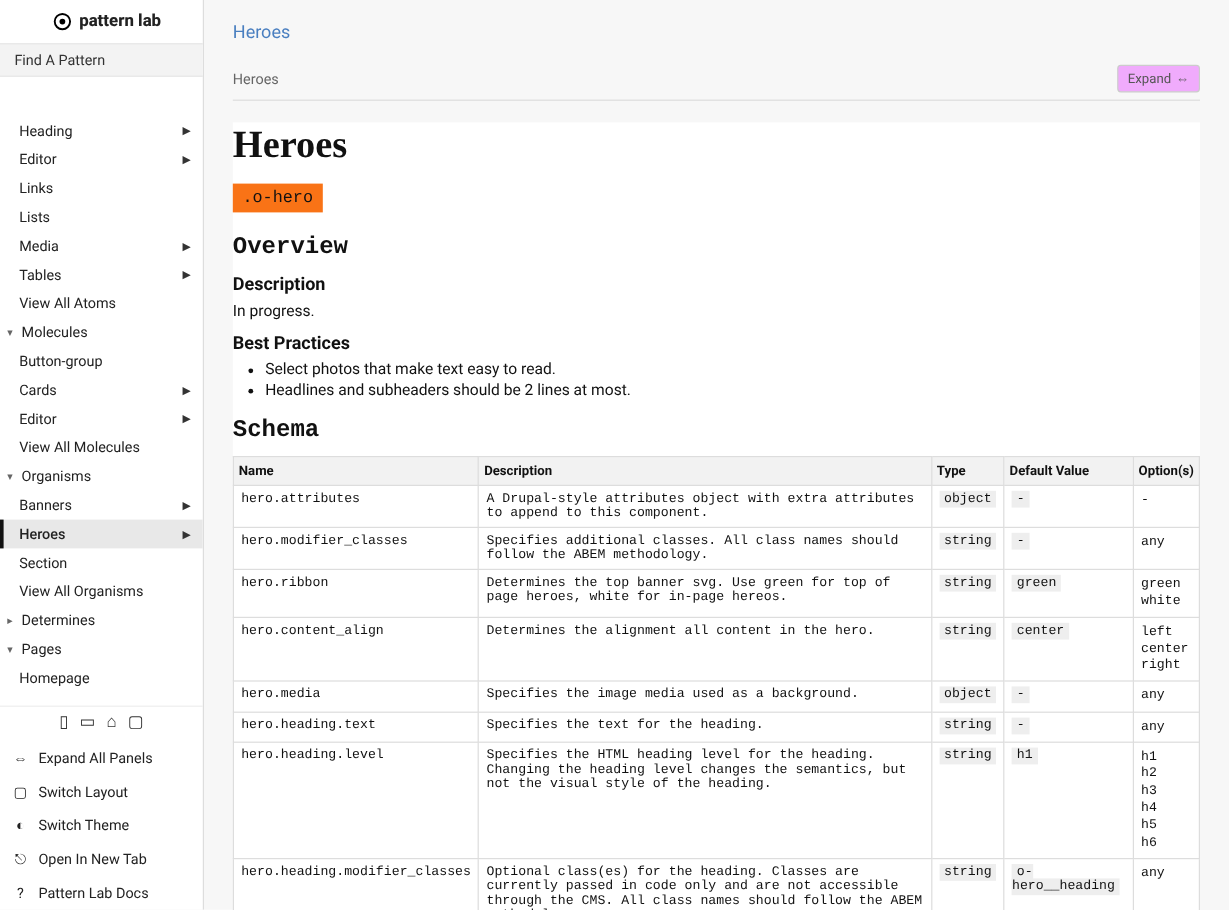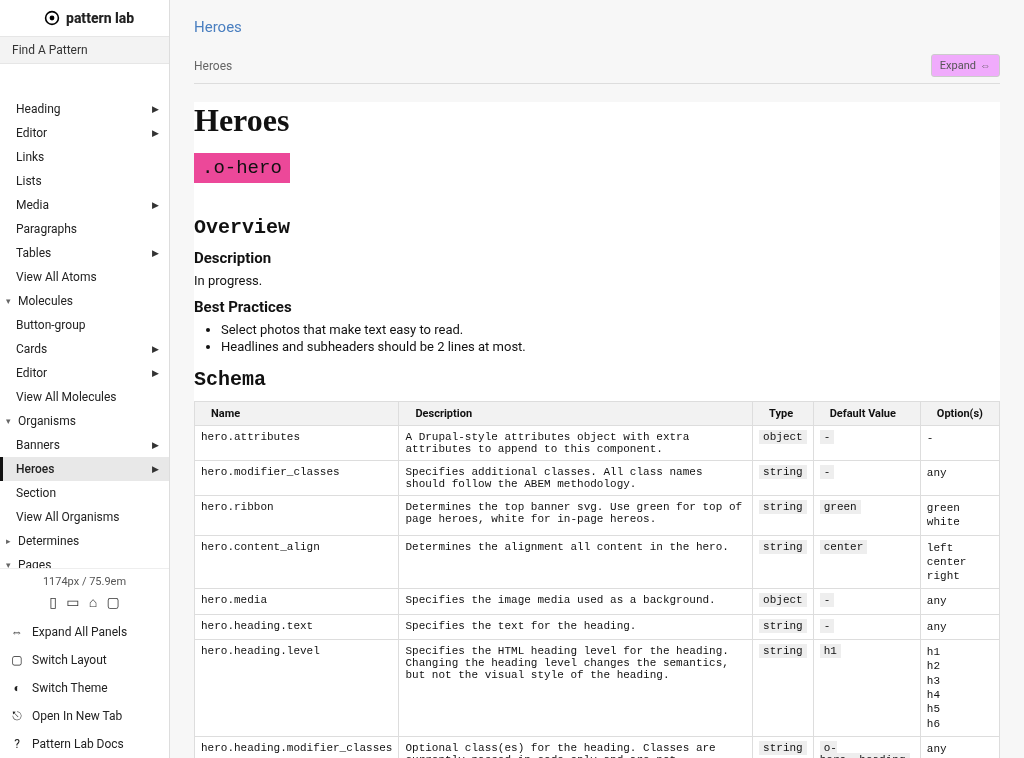--- a/index.html
+++ b/index.html
@@ -27,28 +27,28 @@
 .content-scroll { flex:1; overflow-y:auto; padding: 18px 24px 24px 24px; }
 .content-scroll::-webkit-scrollbar{width:8px;}
 .content-scroll::-webkit-scrollbar-thumb{background:#bbb;border-radius:4px;}
 .content-scroll::-webkit-scrollbar-track{background:#eee;}
 .page-title-small { color:#4a7fc0; font-size:15px; margin-bottom:18px; font-weight:400; }
 .header-bar { display:flex; justify-content:space-between; align-items:center; border-bottom:1px solid #ddd; padding-bottom:6px; margin-bottom:18px; }
 .breadcrumb { font-size:12px; color:#666; }
 .expand-btn { font-size:11px; color:#555; border:1px solid #ccc; border-radius:3px; padding:4px 8px; background:#f0abfc; cursor:pointer; display:flex; align-items:center; gap:4px;}
 .doc { background:#fff; font-family: -apple-system, "Segoe UI", Roboto, sans-serif; color:#111; }
 .doc h1 { font-size:32px; font-weight:800; margin-bottom:14px; font-family: Georgia, serif; }
-.code-chip { background:#ec4899; font-family: "Courier New", monospace; font-size:19px; padding:4px 8px; display:inline-block; margin-bottom:21px; }
+.code-chip { background:#f97316; font-family: "Courier New", monospace; font-size:14px; padding:4px 8px; display:inline-block; margin-bottom:6px; }
 .doc h2 { font-size:20px; font-weight:800; margin:12px 0 10px; font-family: Liberation Mono, monospace;}
 .doc h3 { font-size:15px; font-weight:700; margin:10px 0 6px; }
 .doc p { font-size:13px; margin-bottom:10px; }
 .doc ul { margin:0 0 14px 27px; font-size:13px; }
 .doc ul li { margin-bottom:2px; }
 table.schema { width:100%; border-collapse:collapse; font-size:11px; margin-top:8px; }
-table.schema th { text-align:left; background:#f2f2f2; border:1px solid #ddd; padding:5px 16px; font-weight:700; font-size:11px; }
+table.schema th { text-align:left; background:#f2f2f2; border:1px solid #ddd; padding:5px 4px; font-weight:700; font-size:11px; }
 table.schema td { border:1px solid #ddd; padding:5px 6px; vertical-align:top; font-family:"Courier New",monospace; font-size:11px; }
 table.schema td.desc { font-family:"Courier New",monospace; }
 table.schema td .badge { background:#eee; padding:1px 4px; font-family:"Courier New",monospace; }
 .options span{ display:block; font-family:"Courier New",monospace; line-height:1.3;}
 </style>
 </head>
 <body>
 
 <div class="app">
   <aside class="sidebar">
@@ -74,23 +74,20 @@
             <span>Links</span>
           </div>
           <div class="nav-item">
             <span>Lists</span>
           </div>
           <div class="nav-item">
             <span>Media</span>
             <span class="chev">▶</span>
           </div>
           <div class="nav-item">
-            <span>Paragraphs</span>
-          </div>
-          <div class="nav-item">
             <span>Tables</span>
             <span class="chev">▶</span>
           </div>
           <div class="nav-item">
             <span>View All Atoms</span>
           </div>
         </div>
       <div class="nav-group-header">
           <span class="caret">▾</span>
           <span>Molecules</span>
@@ -139,23 +136,20 @@
           <span class="caret">▾</span>
           <span>Pages</span>
         </div>
       <div id="pages-list">
           <div class="nav-item">
             <span>Homepage</span>
           </div>
         </div>
     </div>
     <div class="sidebar-bottom">
-      <div class="size-row">
-        <span>1174px</span><span> / </span><span>75.9em</span>
-      </div>
       <div class="device-row">
         <span>▯</span>
         <span>▭</span>
         <span>⌂</span>
         <span>▢</span>
       </div>
       <div id="tools-list">
           <div class="tool-row">
             <span class="ic">⇔</span>
             <span>Expand All Panels</span>

